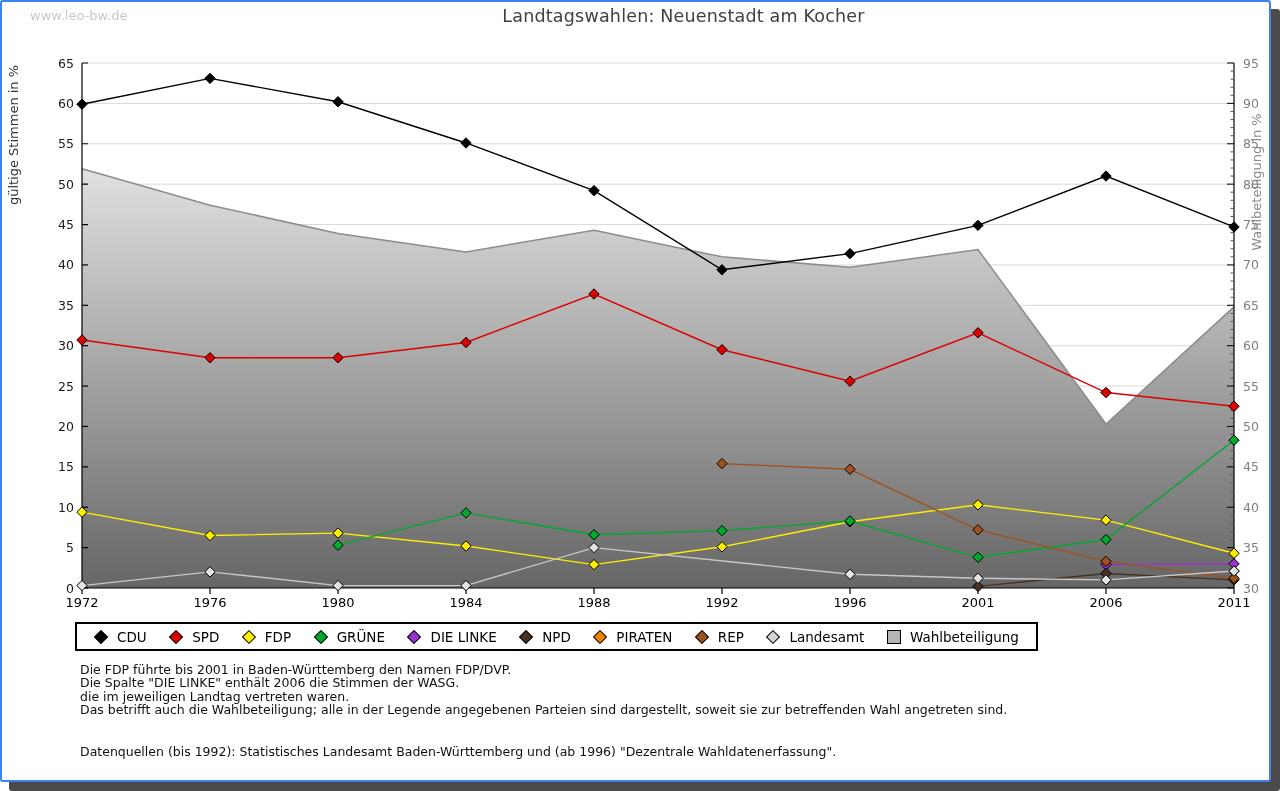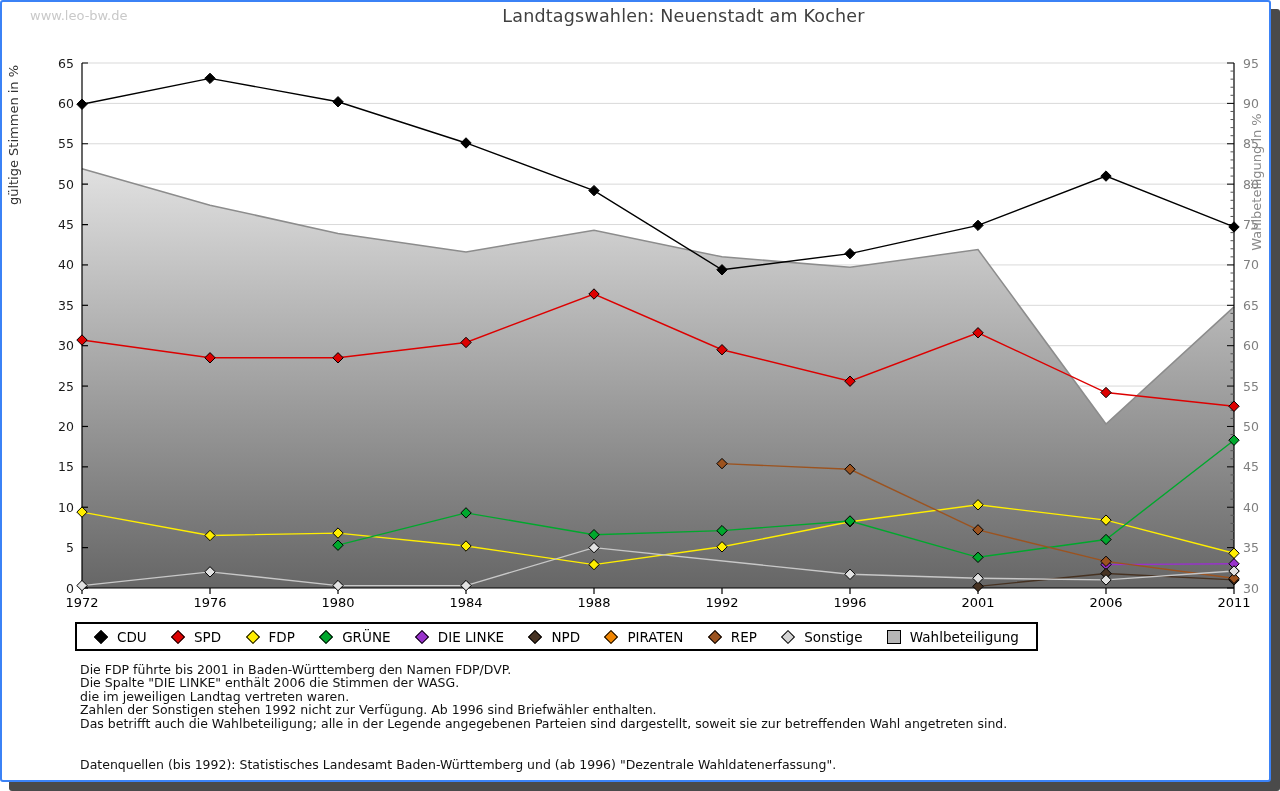--- a/index.html
+++ b/index.html
@@ -279,30 +279,29 @@
       <div class="lg-item">
         <span class="lg-diamond" style="background: rgb(240, 133, 0);"></span>
         <span>PIRATEN</span>
       </div>
       <div class="lg-item">
         <span class="lg-diamond" style="background: rgb(156, 83, 31);"></span>
         <span>REP</span>
       </div>
       <div class="lg-item">
         <span class="lg-diamond" style="background: rgb(212, 212, 212);"></span>
-        <span>Sonstige</span>
+        <span>Landesamt</span>
       </div>
       <div class="lg-item">
         <span class="lg-square" style="background: rgb(181, 181, 181);"></span>
         <span>Wahlbeteiligung</span>
       </div>
     </div>
   <div id="footnotes">
     <div id="footnote-lines">
         <div>Die FDP führte bis 2001 in Baden-Württemberg den Namen FDP/DVP.</div>
         <div>Die Spalte "DIE LINKE" enthält 2006 die Stimmen der WASG.</div>
         <div>die im jeweiligen Landtag vertreten waren.</div>
-        <div>Zahlen der Sonstigen stehen 1992 nicht zur Verfügung. Ab 1996 sind Briefwähler enthalten.</div>
         <div>Das betrifft auch die Wahlbeteiligung; alle in der Legende angegebenen Parteien sind dargestellt, soweit sie zur betreffenden Wahl angetreten sind.</div>
       </div>
     <div id="source-line">Datenquellen (bis 1992): Statistisches Landesamt Baden-Württemberg und (ab 1996) "Dezentrale Wahldatenerfassung".</div>
   </div>
 </div>
 
 </body></html>

